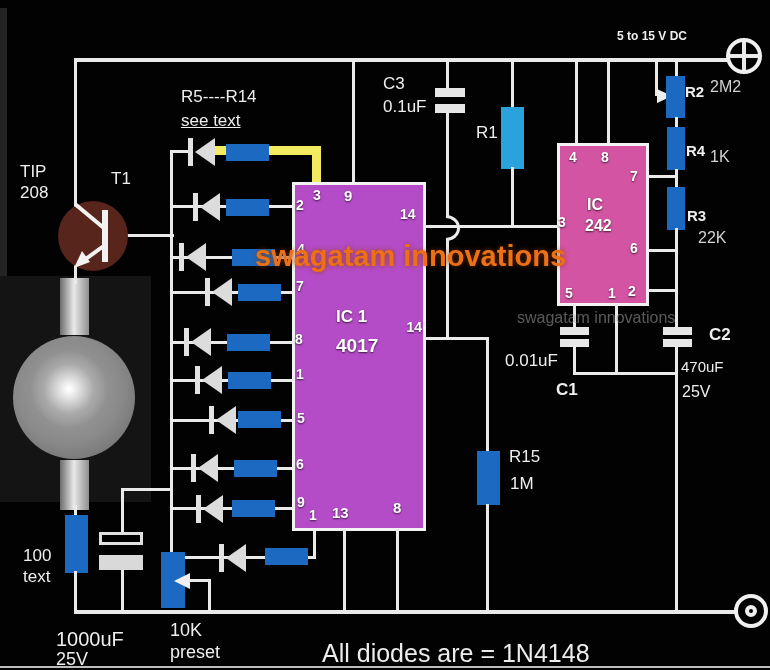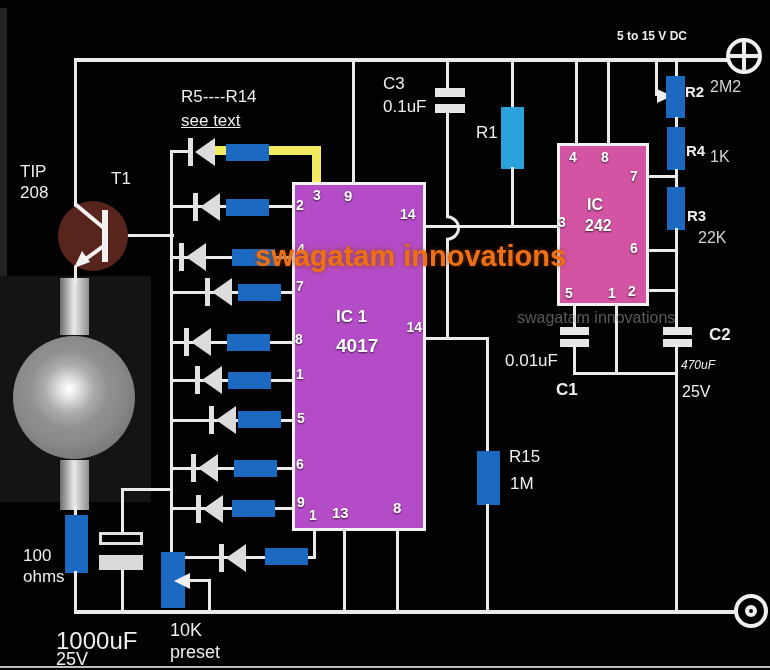--- a/index.html
+++ b/index.html
@@ -248,25 +248,26 @@
   <div class="lbl val" style="left:710px;top:78px;">2M2</div>
   <div class="lbl b" style="left:686px;top:143px;font-size:15px;">R4</div>
   <div class="lbl val" style="left:710px;top:148px;">1K</div>
   <div class="lbl b" style="left:687px;top:208px;font-size:15px;">R3</div>
   <div class="lbl val" style="left:698px;top:229px;">22K</div>
   <div class="lbl" style="left:509px;top:448px;">R15</div>
   <div class="lbl" style="left:510px;top:475px;">1M</div>
   <div class="lbl" style="left:505px;top:352px;">0.01uF</div>
   <div class="lbl b" style="left:556px;top:381px;">C1</div>
   <div class="lbl b" style="left:692px;top:326px;margin-left:17px;">C2</div>
-  <div class="lbl" style="left:681px;top:359px;font-size:12px;font-style:italic;">470uF</div>
+  <div class="lbl" style="left:681px;top:359px;font-size:15px;">470uF</div>
   <div class="lbl" style="left:682px;top:383px;font-size:16px;">25V</div>
   <div class="lbl" style="left:23px;top:547px;">100</div>
-  <div class="lbl" style="left:23px;top:568px;">ohms</div>
-  <div class="lbl" style="left:56px;top:628px;font-size:24px;">1000uF</div>
+  <div class="lbl" style="left:23px;top:568px;">text</div>
+  <div class="lbl" style="left:56px;top:628px;font-size:20px;">1000uF</div>
   <div class="lbl" style="left:56px;top:650px;font-size:18px;">25V</div>
   <div class="lbl" style="left:170px;top:621px;font-size:18px;">10K</div>
   <div class="lbl" style="left:170px;top:643px;font-size:18px;">preset</div>
 
+  <div class="note">All diodes are = 1N4148</div>
   <div class="wm-main">swagatam innovations</div>
   <div class="wm-faint">swagatam innovations</div>
 
 </div>
 
 </body></html>

